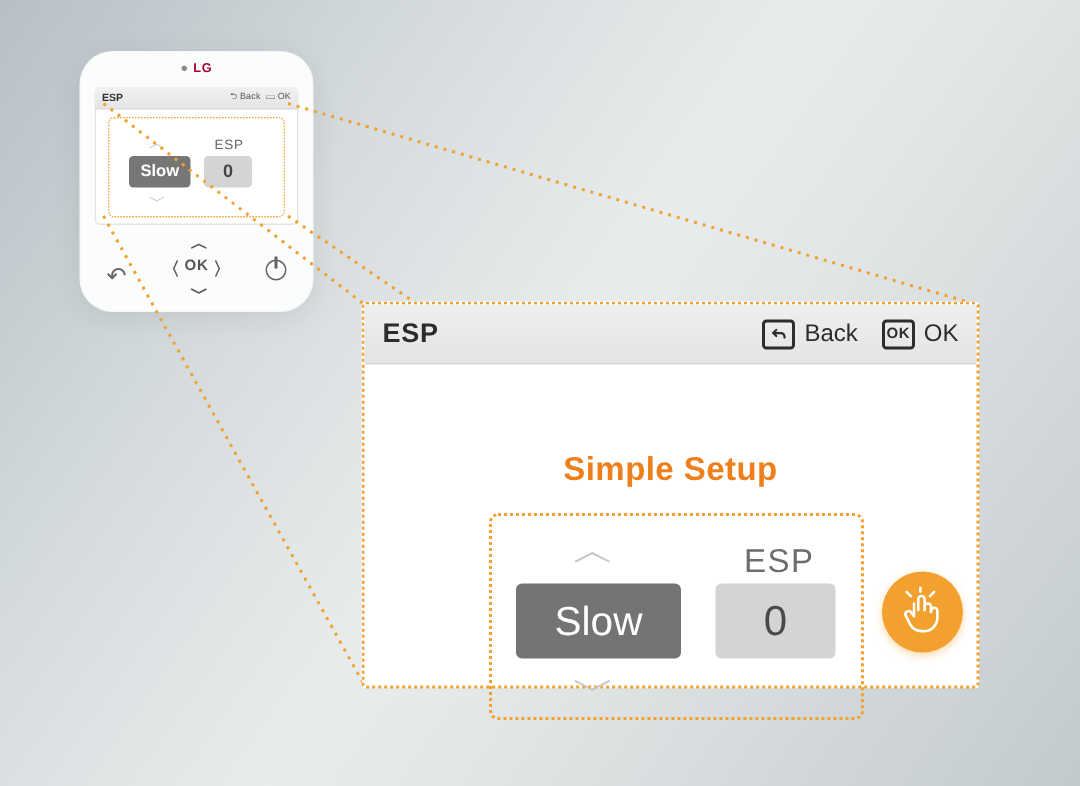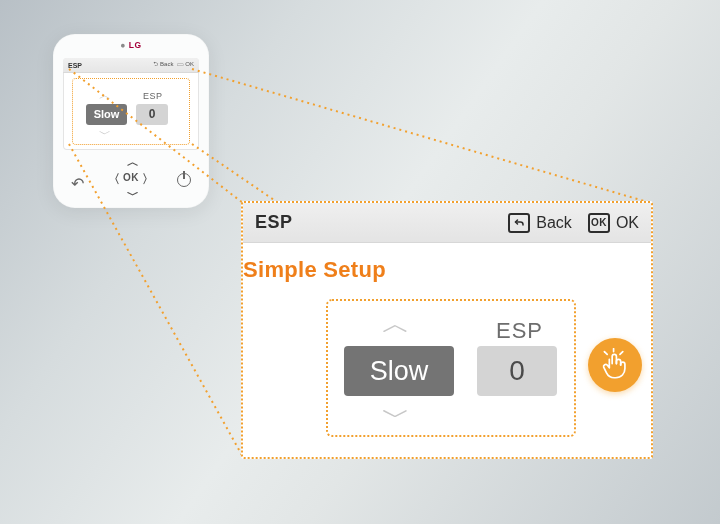--- a/index.html
+++ b/index.html
@@ -90,22 +90,22 @@
   .tb-btn{display:flex;align-items:center;gap:6px;}
   .ib{
     display:inline-flex;align-items:center;justify-content:center;
     width:22px;height:20px;border:2px solid #2d2d2d;border-radius:3px;
     font-size:10px;font-weight:800;letter-spacing:.3px;
   }
   .ib.back svg{display:block;}
 
   .zoom-body{position:relative;height:calc(100% - 40px);}
   .subhead{
-    color:#ef7f1a;font-size:22px;font-weight:600;
-    padding-top:14px;letter-spacing:.3px;
+    text-align:center;color:#ef7f1a;font-size:22px;font-weight:600;
+    padding-top:14px;letter-spacing:.3px;margin-top:43px;
   }
   .panel-highlight{
     position:absolute;left:83px;top:56px;width:250px;height:138px;
     border:2px dotted #f2a02e;border-radius:6px;
   }
   .big-speed{
     position:absolute;left:101px;top:103px;width:110px;height:50px;line-height:50px;
     background:#747474;color:#fff;text-align:center;border-radius:4px;
     font-size:27px;font-weight:500;
   }

